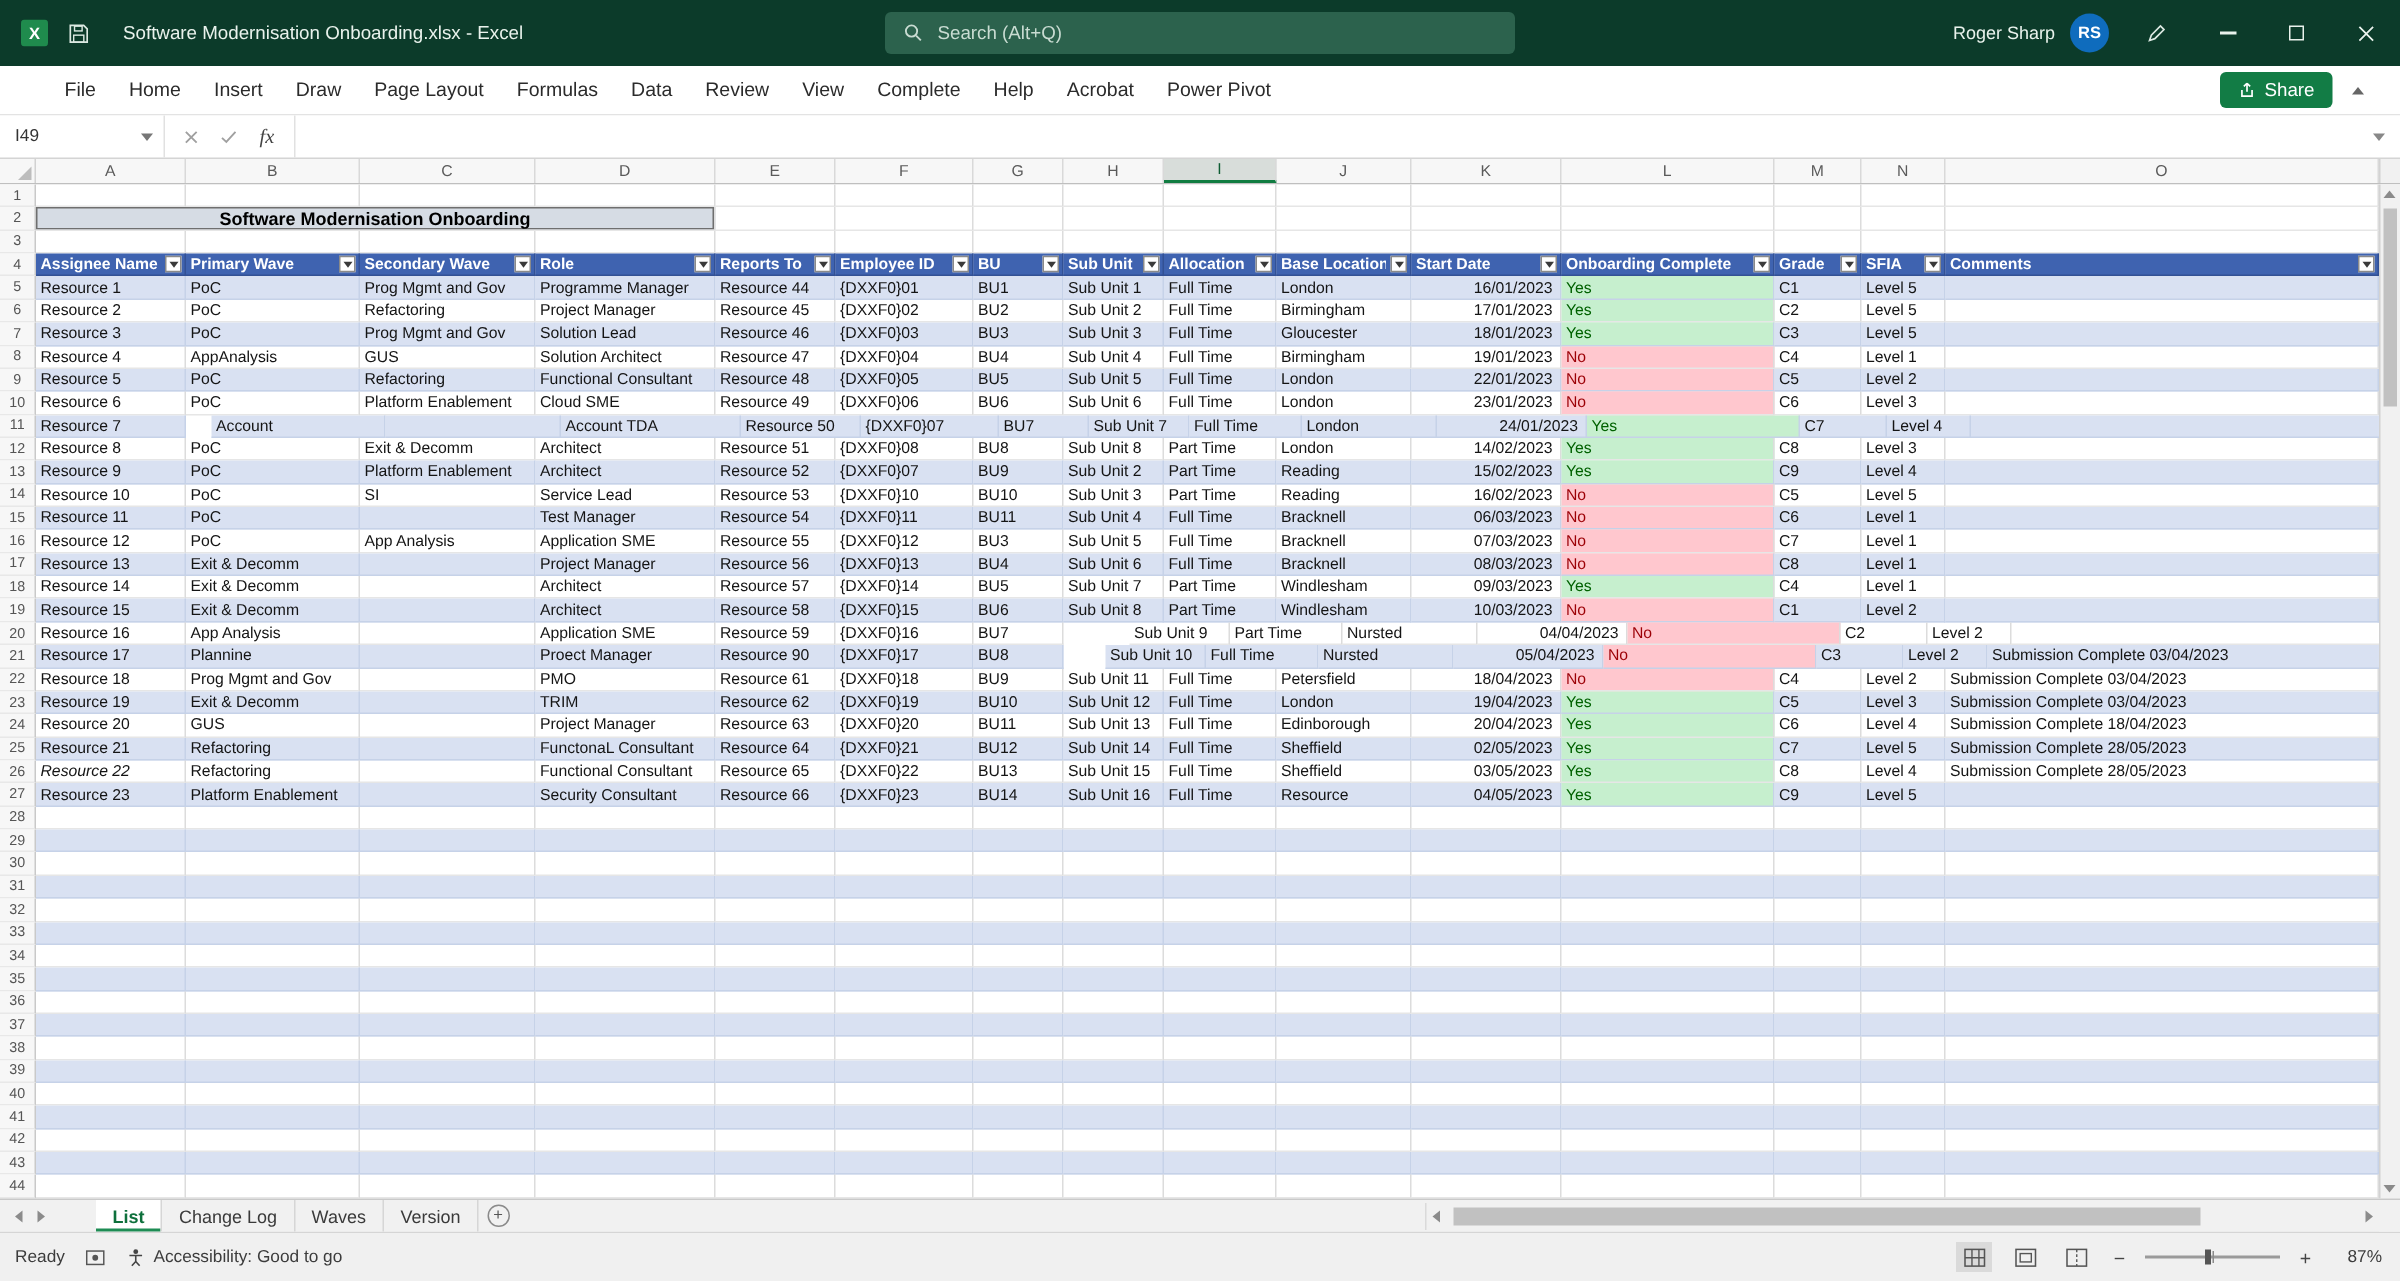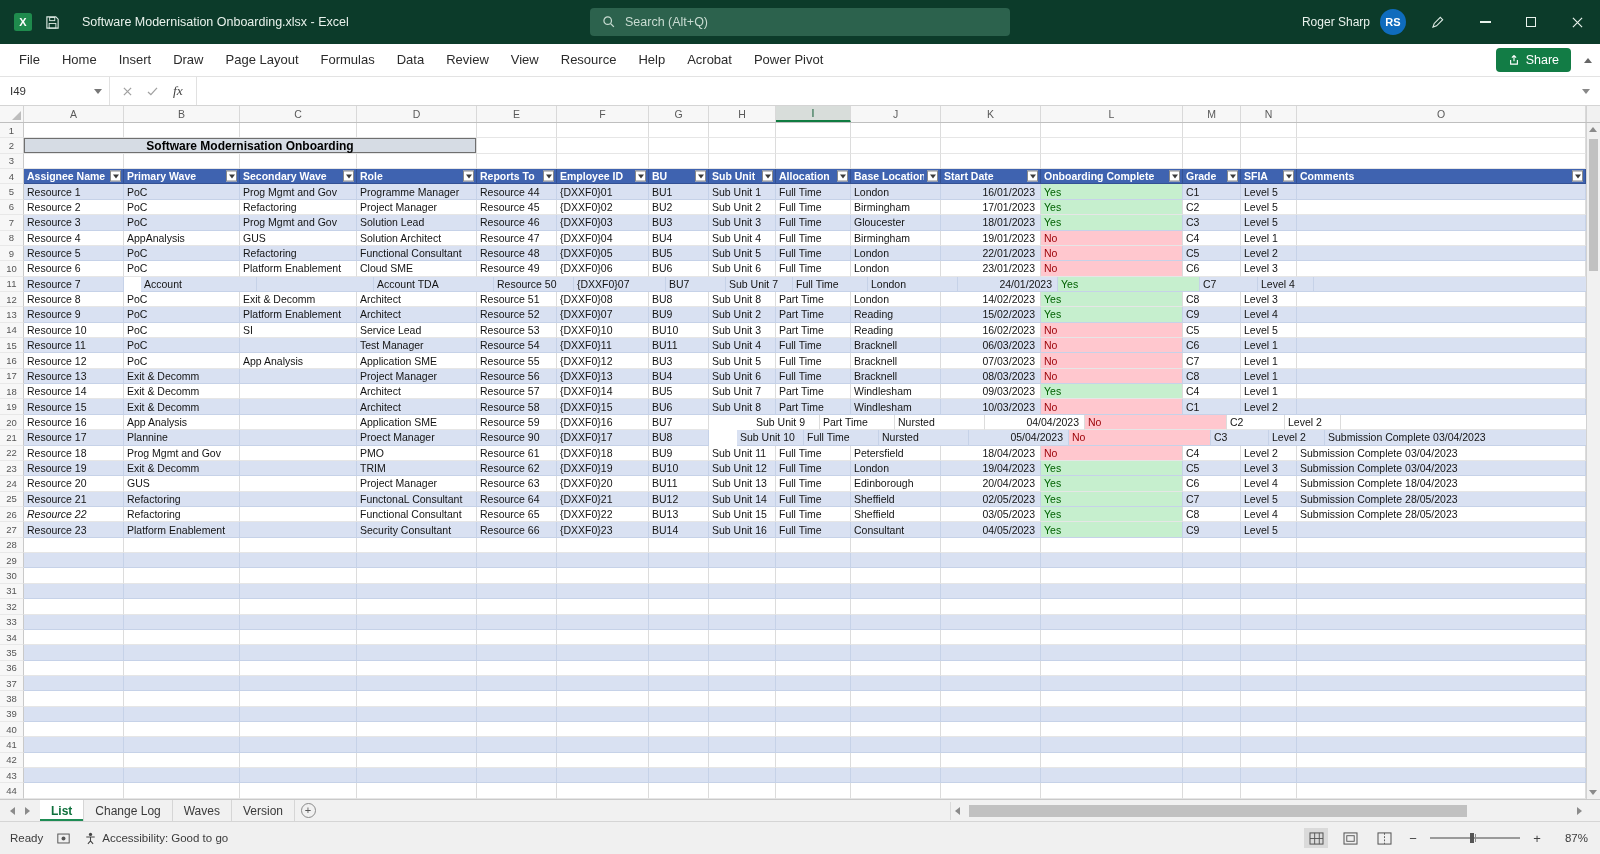--- a/index.html
+++ b/index.html
@@ -17,21 +17,21 @@
   .tb-avatar{width:26px;height:26px;border-radius:50%;background:#0F6CBD;color:#fff;font-size:11px;font-weight:bold;display:flex;align-items:center;justify-content:center;margin-right:16px;}
   .tb-pen{margin-right:10px;display:flex;align-items:center;}
   .win-btn{width:46px;height:44px;display:flex;align-items:center;justify-content:center;}
   .min-line{width:11px;height:1.5px;background:#E9F2EC;}
   .max-box{width:10px;height:10px;border:1.4px solid #E9F2EC;}
 
   
   .menubar{flex:0 0 33px;background:#FFFFFF;display:flex;align-items:center;border-bottom:1px solid #E3E3E3;}
   .menu-item{font-size:13px;color:#2B2B2B;padding:0 11px;line-height:32px;white-space:nowrap;cursor:pointer;}
   .menu-item:first-child{margin-left:8px;}
-  .menu-right{margin-left:auto;display:flex;align-items:center;gap:13px;padding-right:8px;}
+  .menu-right{margin-left:auto;display:flex;align-items:center;gap:13px;padding-right:24px;}
   .share-btn{height:24px;background:#127C45;color:#fff;border-radius:4px;display:flex;align-items:center;gap:6px;padding:0 12px;font-size:12.5px;cursor:pointer;}
 
   
   .fbar{flex:0 0 29px;background:#fff;border-bottom:1px solid #D4D4D4;display:flex;align-items:stretch;}
   .namebox{width:110px;display:flex;align-items:center;justify-content:space-between;padding:0 7px 0 10px;font-size:11.5px;color:#333;border-right:1px solid #E1E1E1;cursor:pointer;}
   .nb-arrow{width:0;height:0;border-left:4px solid transparent;border-right:4px solid transparent;border-top:5px solid #777;}
   .fbtns{display:flex;align-items:center;gap:15px;padding:0 13px;border-right:1px solid #E1E1E1;}
   .fx{font-style:italic;font-family:"Liberation Serif",serif;font-size:13.5px;color:#444;cursor:pointer;}
   .finput{flex:1;cursor:text;}
   .fchev{display:flex;align-items:center;padding:0 10px;}
@@ -66,21 +66,21 @@
   .vscroll{flex:0 0 14px;background:#F1F1F1;border-left:1px solid #D2D2D2;position:relative;}
   .vs-up{position:absolute;top:4px;left:2px;width:0;height:0;border-left:4px solid transparent;border-right:4px solid transparent;border-bottom:5px solid #8A8A8A;cursor:pointer;}
   .vs-thumb{position:absolute;top:16px;left:2px;width:9px;height:132px;background:#C1C1C1;cursor:grab;}
   .vs-down{position:absolute;bottom:4px;left:2px;width:0;height:0;border-left:4px solid transparent;border-right:4px solid transparent;border-top:5px solid #8A8A8A;cursor:pointer;}
 
   
   .tabbar{flex:0 0 22px;background:#F1F1F1;border-top:1px solid #C9C9C9;display:flex;align-items:stretch;position:relative;}
   .tab-nav{display:flex;align-items:center;gap:10px;padding:0 10px;}
   .tri-l{width:0;height:0;border-top:4px solid transparent;border-bottom:4px solid transparent;border-right:5px solid #8B8B8B;cursor:pointer;}
   .tri-r{width:0;height:0;border-top:4px solid transparent;border-bottom:4px solid transparent;border-left:5px solid #8B8B8B;cursor:pointer;}
-  .tabs{display:flex;align-items:stretch;}
+  .tabs{display:flex;align-items:stretch;padding-left:24px;}
   .tab{padding:0 11px;display:flex;align-items:center;font-size:12px;color:#3A3A3A;border-right:1px solid #D6D6D6;cursor:pointer;white-space:nowrap;}
   .tab.active{background:#FFFFFF;color:#0E703C;font-weight:bold;box-shadow:inset 0 -2px 0 #1E8C54;}
   .addsheet{width:26px;display:flex;align-items:center;justify-content:center;cursor:pointer;}
   .addsheet .circ{width:15px;height:15px;border-radius:50%;border:1px solid #8A8A8A;display:flex;align-items:center;justify-content:center;color:#555;font-size:11px;line-height:1;}
   .hscroll{position:absolute;right:14px;top:2px;width:636px;height:18px;display:flex;align-items:center;background:#F1F1F1;border-left:1px solid #DADADA;padding:0 4px;}
   .hs-track{flex:1;height:12px;position:relative;margin:0 5px;}
   .hs-thumb{position:absolute;left:4px;top:0;height:12px;width:82%;background:#C1C1C1;cursor:grab;}
   .tab-corner{position:absolute;right:0;top:0;width:14px;height:100%;background:#F1F1F1;}
 
   
@@ -153,21 +153,21 @@
     <div class="tabs" id="menu-items" style="display:flex;align-items:center;">
         <div class="menu-item">File</div>
         <div class="menu-item">Home</div>
         <div class="menu-item">Insert</div>
         <div class="menu-item">Draw</div>
         <div class="menu-item">Page Layout</div>
         <div class="menu-item">Formulas</div>
         <div class="menu-item">Data</div>
         <div class="menu-item">Review</div>
         <div class="menu-item">View</div>
-        <div class="menu-item">Resource</div>
+        <div class="menu-item">Complete</div>
         <div class="menu-item">Help</div>
         <div class="menu-item">Acrobat</div>
         <div class="menu-item">Power Pivot</div>
       </div>
     <div class="menu-right">
       <span class="share-btn">
         <svg width="12" height="12" viewBox="0 0 16 16">
             <path d="M8 9.5 V2 M8 2 L5.2 4.8 M8 2 L10.8 4.8" stroke="#fff" stroke-width="1.5" fill="none"></path>
             <path d="M3.5 8 v5.5 h9 V8" stroke="#fff" stroke-width="1.5" fill="none"></path>
           </svg>
@@ -735,21 +735,21 @@
           <div class="rowhdr">27</div>
           <div class="cell band" style="width: 100px;">Resource 23</div>
           <div class="cell band" style="width: 116px;">Platform Enablement</div>
           <div class="cell band" style="width: 117px;"></div>
           <div class="cell band" style="width: 120px;">Security Consultant</div>
           <div class="cell band" style="width: 80px;">Resource 66</div>
           <div class="cell band" style="width: 92px;">{DXXF0}23</div>
           <div class="cell band" style="width: 60px;">BU14</div>
           <div class="cell band" style="width: 67px;">Sub Unit 16</div>
           <div class="cell band" style="width: 75px;">Full Time</div>
-          <div class="cell band" style="width: 90px;">Consultant</div>
+          <div class="cell band" style="width: 90px;">Resource</div>
           <div class="cell band num" style="width: 100px;">04/05/2023</div>
           <div class="cell band yes" style="width: 142px;">Yes</div>
           <div class="cell band" style="width: 58px;">C9</div>
           <div class="cell band" style="width: 56px;">Level 5</div>
           <div class="cell band" style="width: 289px;"></div>
         </div>
         <div class="grow">
           <div class="rowhdr">28</div>
           <div class="cell" style="width: 100px;"></div>
           <div class="cell" style="width: 116px;"></div>

